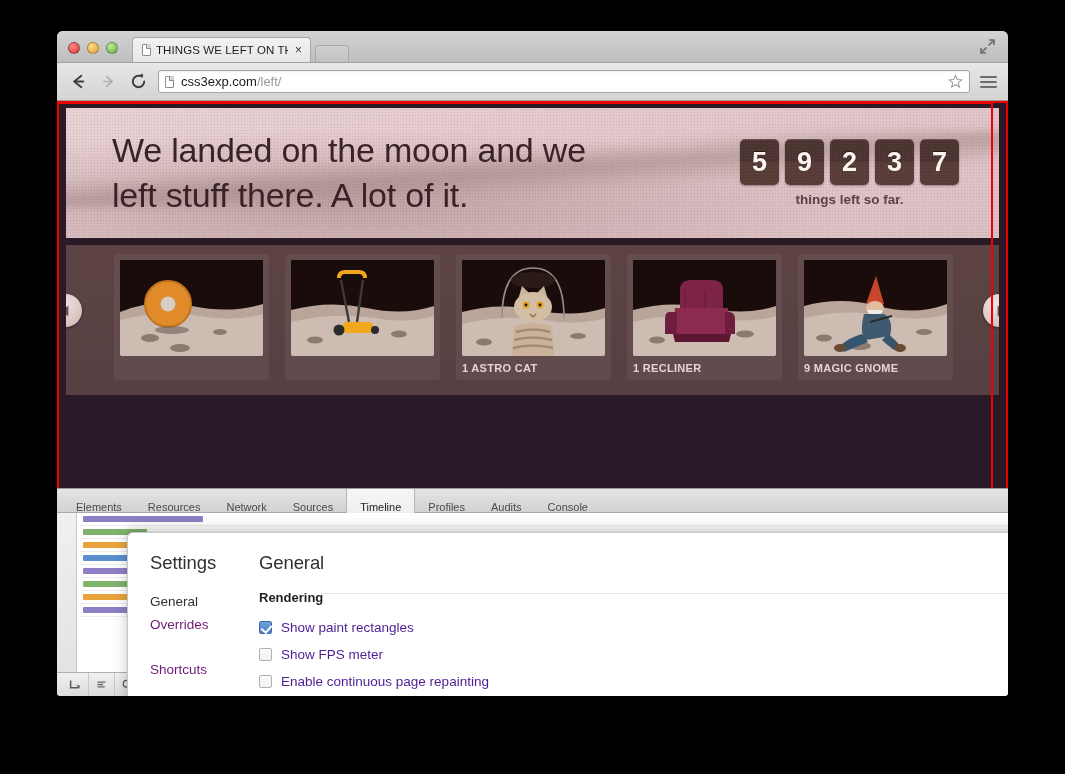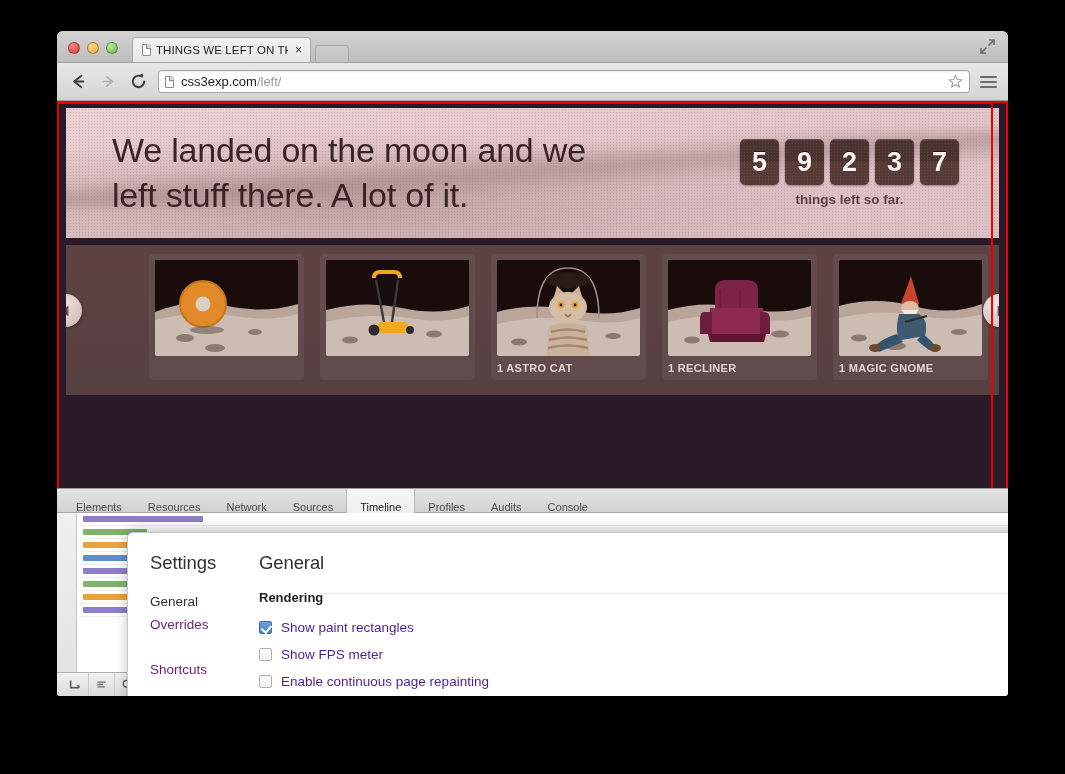--- a/index.html
+++ b/index.html
@@ -291,21 +291,20 @@
     margin: 7px 9px 0 9px;
     height: 150px;
     background: linear-gradient(#5d4344, #574042);
     padding: 9px 0 0 0;
     overflow: hidden;
   }
   .cards {
     display: flex;
     gap: 16px;
     padding-left: 48px;
-    margin-left: 35px;
   }
   .card {
     width: 155px;
     flex: 0 0 auto;
     background: rgba(255,255,255,0.055);
     border-radius: 4px;
     padding: 6px;
   }
   .thumb {
     width: 100%;
@@ -740,21 +739,21 @@
                 <ellipse cx="71" cy="48" rx="9" ry="7" fill="#e0bda0"></ellipse>
                 <path d="M63 50 Q71 68 79 50 Z" fill="#f0ece6"></path>
                 <path d="M60 54 Q55 74 62 80 L86 76 Q90 60 80 54 Z" fill="#3f5a70"></path>
                 <path d="M58 74 Q44 78 36 86 L40 92 Q54 86 64 82 Z" fill="#35556f"></path>
                 <path d="M84 74 Q92 80 96 86 L90 90 Q82 84 78 80 Z" fill="#35556f"></path>
                 <ellipse cx="36" cy="88" rx="6" ry="4" fill="#6b4a33"></ellipse>
                 <ellipse cx="96" cy="88" rx="6" ry="4" fill="#6b4a33"></ellipse>
                 <path d="M66 62 L88 56" stroke="#2c2c2c" stroke-width="2"></path>
               </svg>
             </div>
-            <div class="card-caption">1 MAGIC GNOME</div>
+            <div class="card-caption">9 MAGIC GNOME</div>
           </div>
         </div>
       </div>
 
       <div class="paint-rect" style="left:0; top:0; right:0; bottom:0;"></div>
       <div class="paint-rect" style="left:0; top:1px; width:936px; height:470px;"></div>
 
       <div class="status-bubble">css3exp.com/moon/#</div>
     </div>
 

